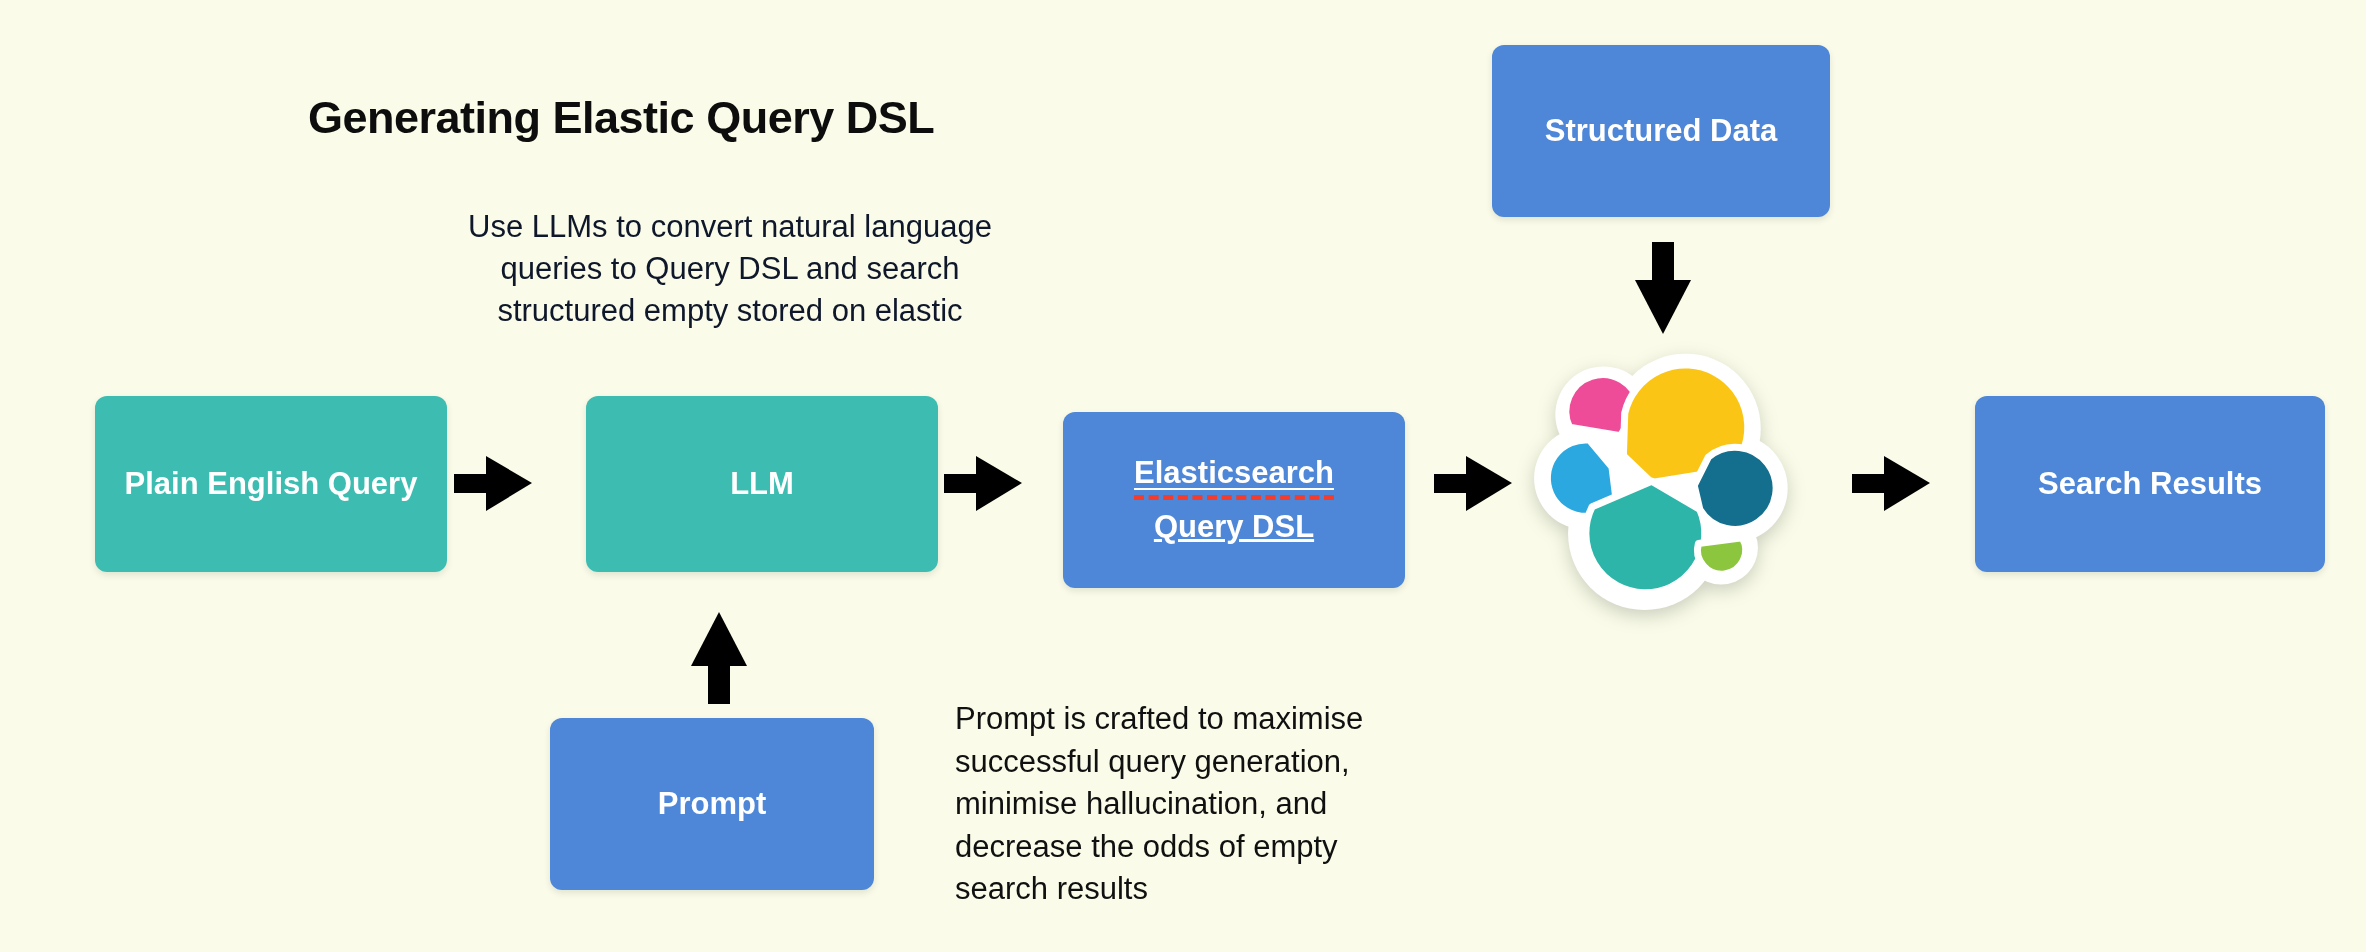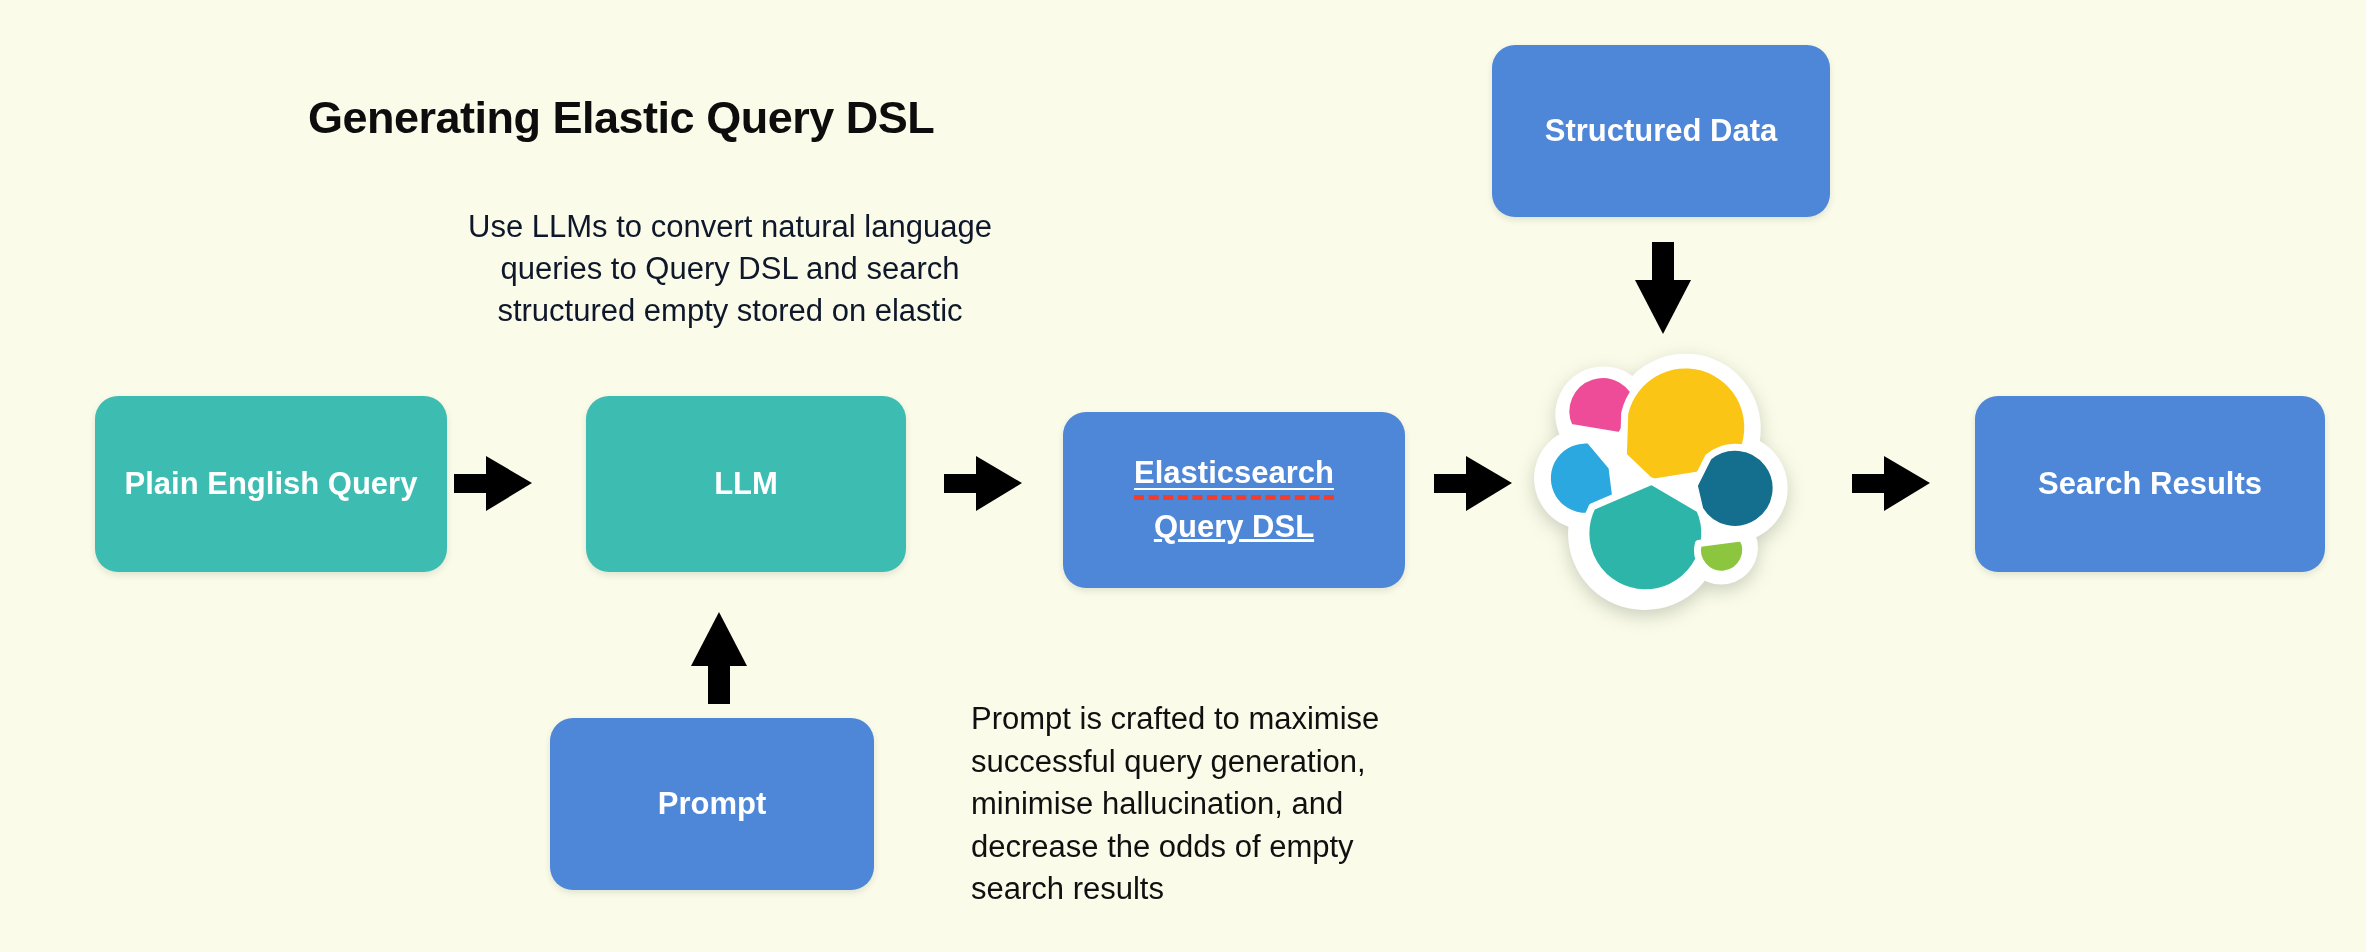--- a/index.html
+++ b/index.html
@@ -38,29 +38,29 @@
   .node {
     position: absolute;
     display: flex;
     align-items: center;
     justify-content: center;
     text-align: center;
     color: #ffffff;
     font-weight: 700;
     font-size: 31px;
     line-height: 44px;
-    border-radius: 23px;
+    border-radius: 12px;
     box-shadow: 0 3px 7px rgba(0,0,0,0.10);
     padding: 0 20px;
     box-sizing: border-box;
   }
   .node.teal { background: #3dbdb1; margin-left: 23px; }
   .node.blue { background: #4e86d8; }
   .node-plain   { left: 72px;   top: 396px; width: 352px; height: 176px; }
-  .node-llm     { left: 563px;  top: 396px; width: 320px; height: 176px; }
+  .node-llm     { left: 563px;  top: 396px; width: 352px; height: 176px; }
   .node-es      { left: 1063px; top: 396px; width: 342px; height: 176px; margin-top: 16px; }
   .node-search  { left: 1975px; top: 396px; width: 350px; height: 176px; }
   .node-struct  { left: 1492px; top: 45px;  width: 338px; height: 172px; }
   .node-prompt  { left: 550px;  top: 718px; width: 324px; height: 172px; }
   .misspelled {
     display: inline-block;
     text-decoration: underline;
     text-decoration-thickness: 2px;
     text-underline-offset: 5px;
     border-bottom: 5px dashed #f43b2c;
@@ -72,21 +72,20 @@
   .arrow svg { display: block; }
   .note {
     position: absolute;
     left: 955px;
     top: 698px;
     width: 560px;
     font-size: 31px;
     line-height: 42.5px;
     color: #101010;
     text-align: left;
-    margin-left: 16px;
   }
   .elastic-logo {
     position: absolute;
     left: 1527px;
     top: 348px;
     width: 272px;
     height: 272px;
   }
   .elastic-logo svg {
     display: block;

